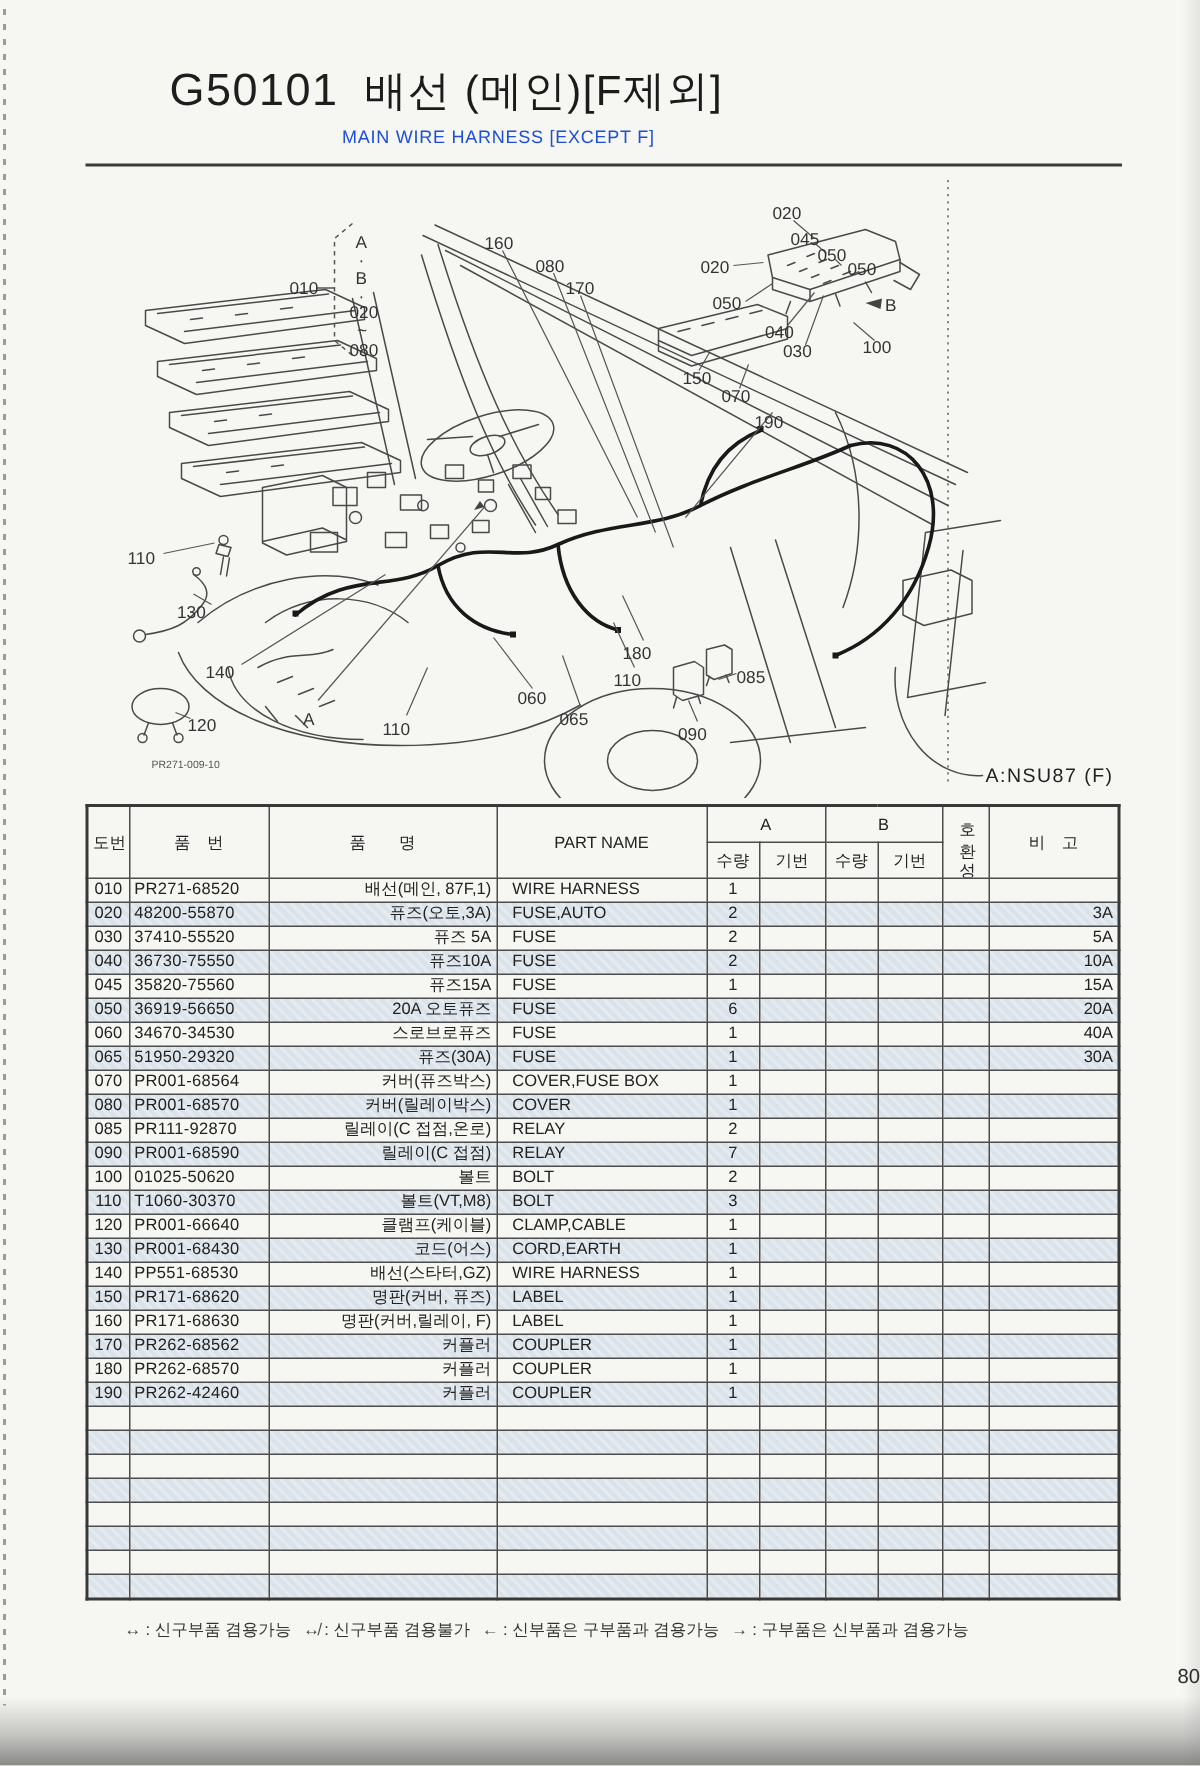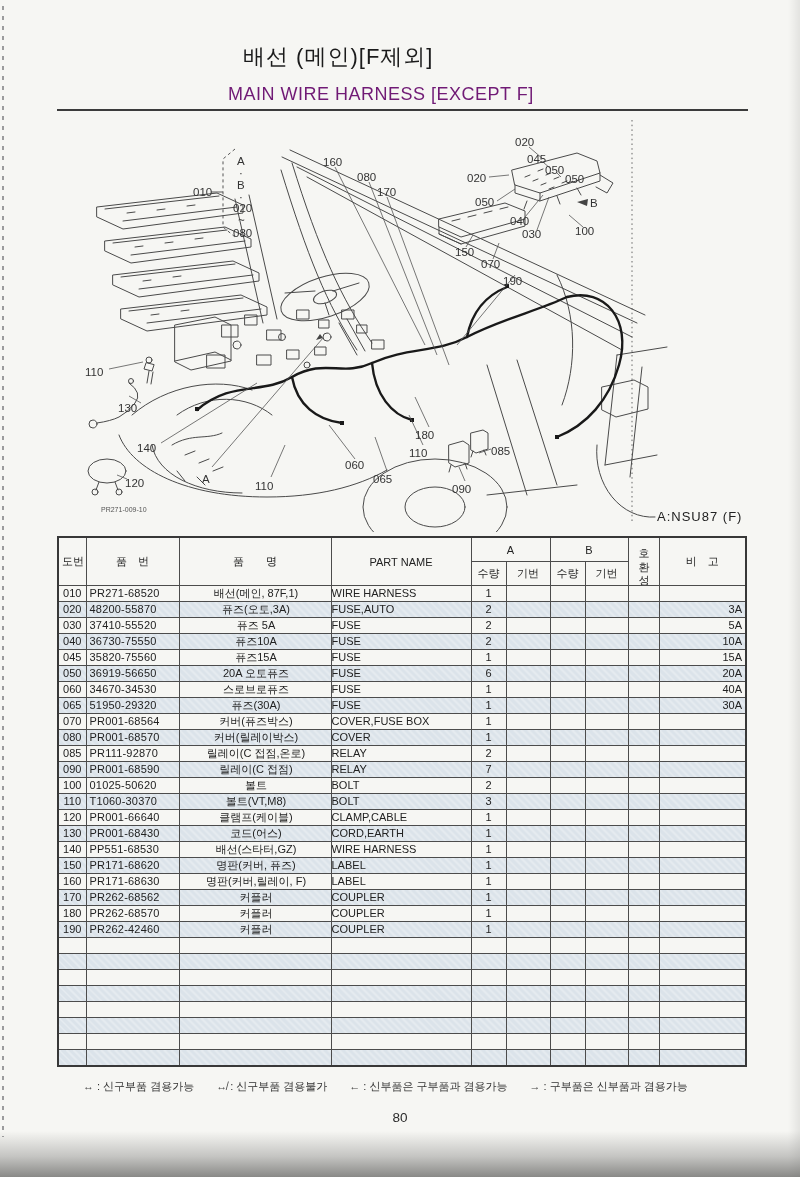--- a/index.html
+++ b/index.html
@@ -6,22 +6,22 @@
   body{font-family:"Liberation Sans","DejaVu Sans",sans-serif;background:#c9c9c7;}
   .canvas{position:relative;width:800px;height:1177px;background:#f6f6f3;overflow:hidden;color:#2a2a2a;margin:0 auto;}
   
   .scan-left{position:absolute;left:2px;top:6px;bottom:40px;width:2px;
     background:repeating-linear-gradient(180deg,rgba(80,80,85,.55) 0 4px,rgba(80,80,85,0) 4px 10px);}
   .scan-right{position:absolute;right:0;top:0;bottom:0;width:12px;background:linear-gradient(90deg,rgba(0,0,0,0),rgba(0,0,0,.08));}
   .scan-bottom{position:absolute;left:0;right:0;bottom:0;height:46px;
     background:linear-gradient(180deg,rgba(150,150,148,0) 0%,rgba(148,148,146,.5) 55%,rgba(110,110,108,.8) 100%);}
   
   .doc-code{position:absolute;left:113px;top:44px;font-size:30px;letter-spacing:1px;color:#1e1e1e;}
-  .doc-title-ko{position:absolute;left:243px;top:42px;font-size:22px;font-weight:500;letter-spacing:1px;color:#1b1b1b;}
-  .doc-title-en{position:absolute;left:228px;top:84px;font-size:18px;letter-spacing:.5px;color:#701a75;}
+  .doc-title-ko{position:absolute;left:243px;top:42px;font-size:28px;font-weight:500;letter-spacing:1px;color:#1b1b1b;}
+  .doc-title-en{position:absolute;left:228px;top:84px;font-size:12px;letter-spacing:.5px;color:#1d4ed8;}
   .title-rule{position:absolute;left:57px;top:109px;width:691px;height:2px;background:#3b3b3b;}
   
   .diagram{position:absolute;left:57px;top:115px;width:691px;height:417px;}
   .diagram svg{display:block;width:691px;height:417px;}
   .callout{font:11.5px "Liberation Sans",sans-serif;fill:#333;}
   .callout-small{font:7px "Liberation Sans",sans-serif;fill:#555;}
   .art{stroke:#4a4a4a;stroke-width:1;fill:none;stroke-linecap:round;stroke-linejoin:round;}
   .leader{stroke:#555;stroke-width:.8;fill:none;}
   .harness{stroke:#191919;stroke-width:2.4;fill:none;stroke-linecap:round;}
   .variant-note{position:absolute;left:645px;top:509px;font-size:13px;letter-spacing:1px;color:#222;margin-left:12px;}
@@ -29,38 +29,39 @@
   .parts-table{position:absolute;left:57px;top:536px;width:688px;border-collapse:collapse;table-layout:fixed;
     font-size:11px;color:#222;}
   .parts-table th,.parts-table td{border:1px solid #4c4c4c;padding:0 3px;overflow:hidden;white-space:nowrap;}
   .parts-table{border:2px solid #383838;}
   .parts-table thead th{font-weight:normal;font-size:11px;height:23px;background:#f6f6f3;}
   .parts-table tbody td{height:15px;line-height:15px;font-size:11px;}
   .parts-table tbody tr.alt td{background-color:#dbe3ea;
     background-image:repeating-linear-gradient(45deg,rgba(255,255,255,.28) 0 2px,rgba(0,0,0,0) 2px 5px);}
   td.c-fig{text-align:center;font-size:10.5px;}
   td.c-part{text-align:left;letter-spacing:.2px;}
-  td.c-ko{text-align:center;padding-left:5px;}
-  td.c-en{text-align:left;padding-left:0;}
+  td.c-ko{text-align:right;padding-left:5px;}
+  td.c-en{text-align:left;padding-left:10px;}
   td.c-qa,td.c-sa,td.c-qb,td.c-sb,td.c-cm{text-align:center;}
   td.c-note{text-align:right;padding-left:7px;}
   .vert{writing-mode:vertical-rl;text-orientation:upright;letter-spacing:2px;display:inline-block;line-height:1;}
   
-  .legend{position:absolute;left:57px;top:1079px;width:691px;display:flex;column-gap:22px;
+  .legend{position:absolute;left:57px;top:1079px;width:691px;display:flex;column-gap:8px;
     font-size:11px;color:#333;padding-left:26px;box-sizing:border-box;}
   .legend .sym{margin-right:3px;color:#444;}
-  .page-number{position:absolute;left:0;top:1110px;width:800px;text-align:center;font-size:13.5px;color:#2b2b2b;}
+  .page-number{position:absolute;left:0;top:1110px;width:800px;text-align:right;font-size:13.5px;color:#2b2b2b;}
 </style>
 </head>
 <body>
 
 <div class="canvas">
   <div class="scan-left"></div>
   <div class="scan-right"></div>
 
+  <div class="doc-code">G50101</div>
   <div class="doc-title-ko">배선 (메인)[F제외]</div>
   <div class="doc-title-en">MAIN WIRE HARNESS [EXCEPT F]</div>
   <div class="title-rule"></div>
 
   <div class="diagram">
     <svg viewBox="0 0 691 417" xmlns="http://www.w3.org/2000/svg">
 
       <line x1="575" y1="5" x2="575" y2="406" stroke="#666" stroke-width="1" stroke-dasharray="1.5,3.2"></line>
 
       <g class="art">

